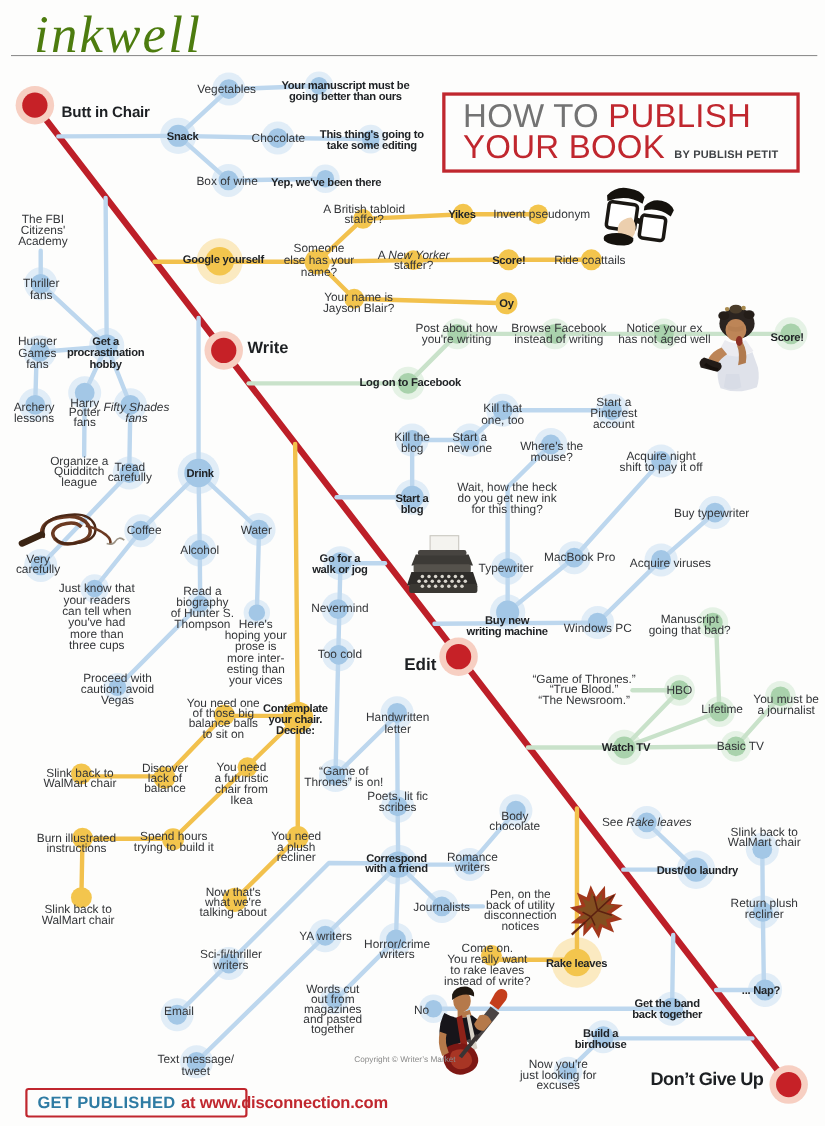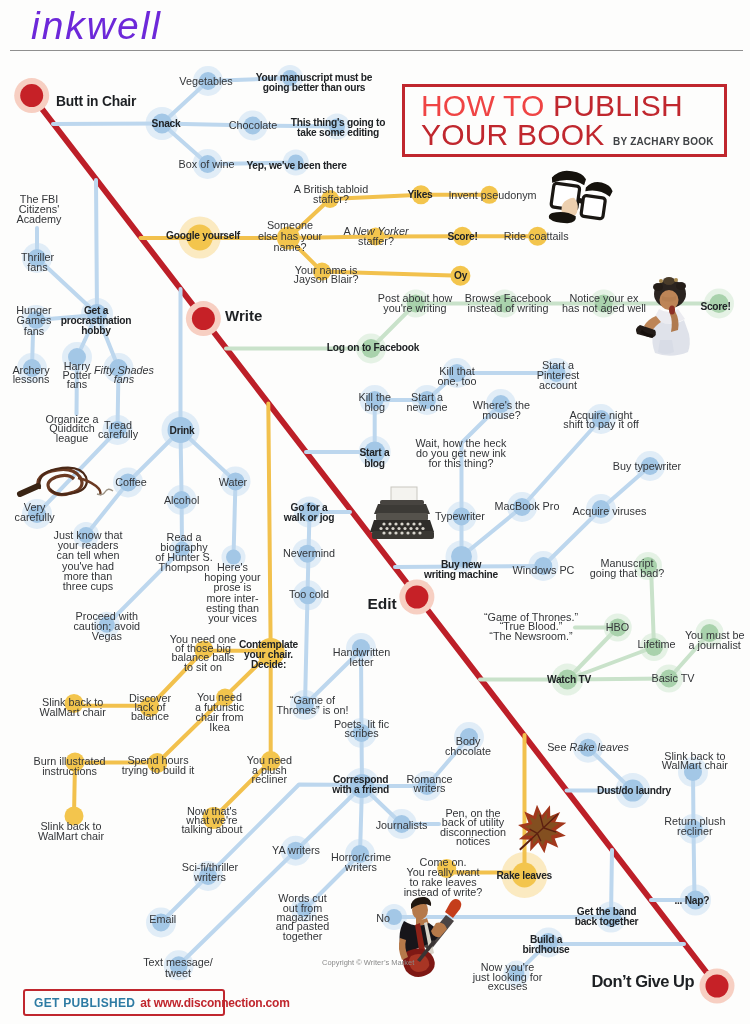--- a/index.html
+++ b/index.html
@@ -1,21 +1,21 @@
 <!DOCTYPE html>
 <html><head><meta charset="utf-8"><style>
 *{margin:0;padding:0;box-sizing:border-box}
 body{width:750px;height:1024px;position:relative;background:#fdfdfc;font-family:"Liberation Sans",sans-serif;overflow:hidden}
-.inkwell{position:absolute;left:31px;top:4px;font-family:Liberation Sans, sans-serif;font-style:italic;font-size:39px;color:#6d28d9;letter-spacing:2px}
+.inkwell{position:absolute;left:31px;top:4px;font-family:Liberation Serif, serif;font-style:italic;font-size:48px;color:#4d7c0f;letter-spacing:2px}
 .rule{position:absolute;left:10px;top:50px;width:733px;height:1px;background:#8f8f8f}
 .titlebox{position:absolute;left:402px;top:84px;width:325px;height:73px;border:3px solid #c0272e;padding:4px 0 0 16px}
 .t1{font-size:30px;letter-spacing:0.2px;line-height:29px;color:#c0272e;white-space:nowrap}
-.t1 .blu{color:#ef4444}
+.t1 .blu{color:#737373}
 .byline{font-size:10px;font-weight:bold;color:#3f4245;letter-spacing:0.2px}
-.getpub{position:absolute;left:23px;top:989px;width:202px;height:27px;border:2px solid #c0272e;border-radius:3px;display:flex;align-items:center;padding-left:9px;font-size:12px;font-weight:bold;white-space:nowrap}
+.getpub{position:absolute;left:23px;top:989px;width:202px;height:27px;border:2px solid #c0272e;border-radius:3px;display:flex;align-items:center;padding-left:9px;font-size:15px;font-weight:bold;white-space:nowrap}
 .getpub .g1{color:#2e7ba3;letter-spacing:0.3px}
 .getpub .g2{color:#c0272e;margin-left:5px;letter-spacing:-0.2px}
 .copyr{position:absolute;left:322px;top:958px;font-size:7.5px;color:#8a8a8a}
 </style></head>
 <body>
 <div class="inkwell">inkwell</div>
 <div class="rule"></div>
 <svg width="750" height="1024" viewBox="0 0 750 1024" style="position:absolute;left:0;top:0">
 <circle cx="162" cy="123.5" r="16.5" fill="#d7e7f5" fill-opacity="0.75"></circle>
 <circle cx="208" cy="81" r="15" fill="#d7e7f5" fill-opacity="0.75"></circle>
@@ -445,18 +445,18 @@
 <text x="627" y="566.8" text-anchor="middle" style="font-family:Liberation Sans, sans-serif;font-size:10.8px;font-weight:normal;fill:#333538;"><tspan x="627" y="566.8">Manuscript</tspan><tspan x="627" y="576.8">going that bad?</tspan></text>
 <text x="673" y="682.2" text-anchor="middle" style="font-family:Liberation Sans, sans-serif;font-size:10.8px;font-weight:normal;fill:#333538;"><tspan x="673" y="682.2">Basic TV</tspan></text>
 <text x="714.7" y="638.8" text-anchor="middle" style="font-family:Liberation Sans, sans-serif;font-size:10.8px;font-weight:normal;fill:#333538;"><tspan x="714.7" y="638.8">You must be</tspan><tspan x="714.7" y="649.3">a journalist</tspan></text>
 <text x="56" y="106" style="font-family:Liberation Sans, sans-serif;font-size:13.8px;font-weight:bold;fill:#1d2023;letter-spacing:-0.2px;">Butt in Chair</text>
 <text x="225" y="320.8" style="font-family:Liberation Sans, sans-serif;font-size:15px;font-weight:bold;fill:#1d2023;">Write</text>
 <text x="367.5" y="609" style="font-family:Liberation Sans, sans-serif;font-size:15.5px;font-weight:bold;fill:#1d2023;">Edit</text>
 <text x="694" y="986.5" text-anchor="end" style="font-family:Liberation Sans, sans-serif;font-size:16.5px;font-weight:bold;fill:#1d2023;letter-spacing:-0.5px;">Don’t Give Up</text>
 </svg>
 <div class="titlebox">
 <div class="t1"><span class="blu">HOW TO </span>PUBLISH</div>
-<div class="t1">YOUR BOOK <span class="byline">BY ZACHARY BOOK</span></div>
+<div class="t1">YOUR BOOK <span class="byline">BY PUBLISH PETIT</span></div>
 </div>
 <div class="getpub">
     <span class="g1">GET PUBLISHED</span>
     <span class="g2">at www.disconnection.com</span>
   </div>
 <div class="copyr">Copyright © Writer’s Market</div>
 </body></html>

